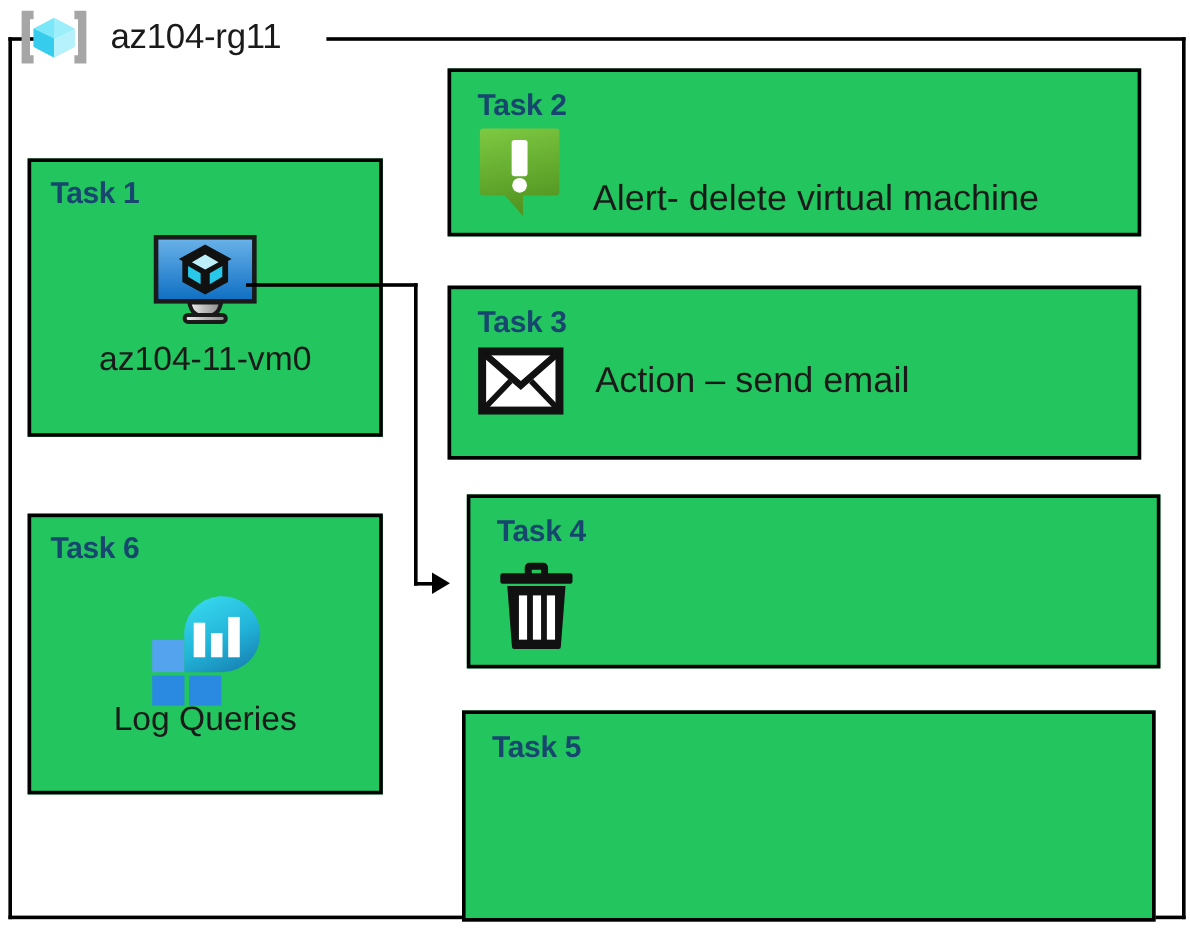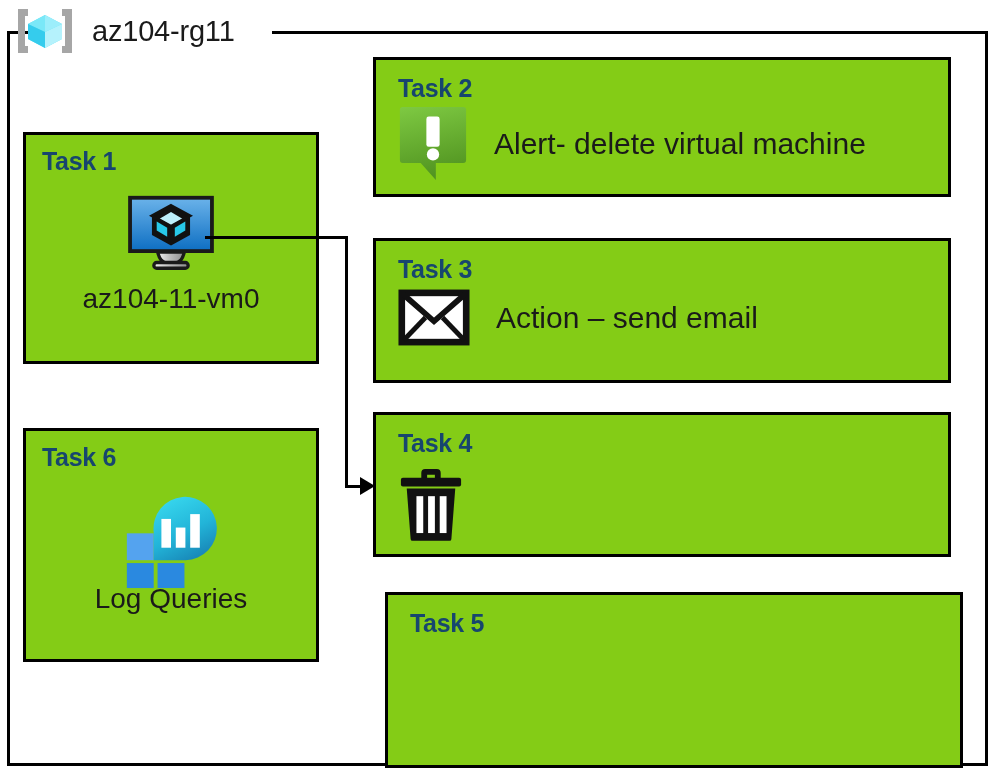--- a/index.html
+++ b/index.html
@@ -72,21 +72,21 @@
     font-size: 29px;
     color: #1a1a1a;
     margin-left: 16px;
     white-space: nowrap;
     letter-spacing: -0.2px;
   }
 
   
   .card {
     position: absolute;
-    background: #84cc16;
+    background: #22c55e;
     border: 3px solid #000000;
     box-sizing: border-box;
   }
   .card-title {
     position: absolute;
     font-size: 25px;
     font-weight: bold;
     color: #17466e;
     letter-spacing: -0.3px;
     white-space: nowrap;
@@ -125,29 +125,29 @@
     color: #1a1a1a;
     white-space: nowrap;
     margin-left: 26px;
   }
 
   
   #task1 { left: 23px;  top: 132px; width: 296px; height: 232px; }
   #task6 { left: 23px;  top: 428px; width: 296px; height: 234px; }
   #task2 { left: 373px; top: 57px;  width: 578px; height: 140px; }
   #task3 { left: 373px; top: 238px; width: 578px; height: 145px; }
-  #task4 { left: 373px; top: 412px; width: 578px; height: 145px; }
+  #task4 { left: 389px; top: 412px; width: 578px; height: 145px; }
   #task5 { left: 385px; top: 592px; width: 578px; height: 176px; }
 
   #task1 .v-icon { top: 58px; }
   #task1 .v-caption { top: 148px; }
   #task6 .v-icon { top: 62px; }
   #task6 .v-caption { top: 152px; }
 
-  #task2 .h-row { top: 45px; }
+  #task2 .h-row { top: 45px; align-items: flex-end; }
   #task3 .h-row { top: 48px; }
   #task4 .h-row { top: 46px; }
   #task5 .h-row { top: 42px; }
 
   
   .conn-h1 {
     position: absolute;
     left: 205px; top: 236px;
     width: 143px; height: 3px;
     background: #000000;

